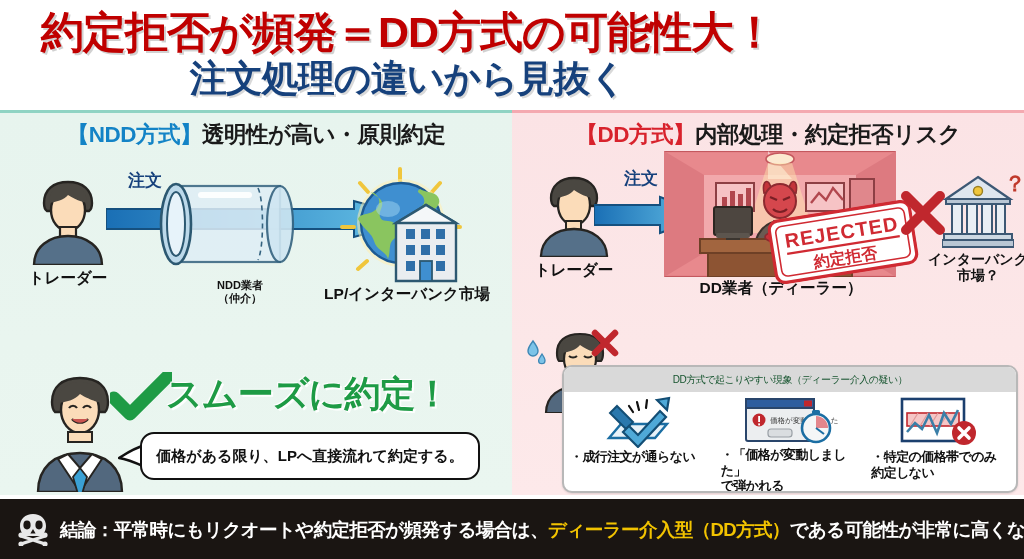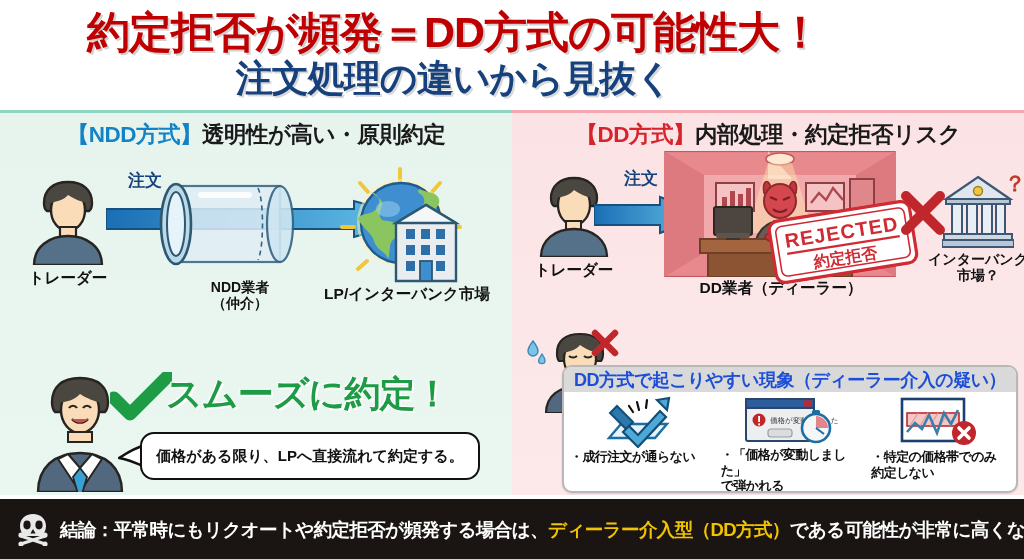--- a/index.html
+++ b/index.html
@@ -6,21 +6,21 @@
   body{
     width:1024px;height:559px;overflow:hidden;
     background:#ffffff;
     font-family:"Liberation Sans","DejaVu Sans",sans-serif;
     -webkit-font-smoothing:antialiased;
   }
   #root{position:relative;width:1024px;height:559px;}
 
   
   .title-area{position:absolute;left:0;top:0;width:816px;height:110px;background:#fff;
-    display:flex;flex-direction:column;align-items:center;justify-content:center;padding-left:46px;}
+    display:flex;flex-direction:column;align-items:center;justify-content:center;}
   .title-line1{
     font-size:43px;font-weight:bold;color:#c00000;letter-spacing:-1px;line-height:1.06;
     text-shadow:2px 2px 0 rgba(0,0,0,.18);
   }
   .title-line2{
     font-size:37px;font-weight:bold;color:#16417c;letter-spacing:-1px;line-height:1.12;margin-top:2px;
     text-shadow:2px 2px 0 rgba(0,0,0,.15);
   }
 
   
@@ -37,21 +37,21 @@
   .tag-dd{color:#d8222c;margin-top:40px;}
 
   
   .flow-l{position:absolute;top:48px;left:0;width:512px;height:160px;}
   .fig-trader{position:absolute;left:22px;top:12px;width:92px;height:92px;}
   .cap{position:absolute;text-align:center;font-weight:bold;color:#111;line-height:1.15;}
   .cap-trader-l{left:6px;top:108px;width:124px;font-size:15.5px;}
   .order-label-l{position:absolute;left:128px;top:8px;font-size:17px;font-weight:bold;color:#16417c;}
   .arrow-l{position:absolute;left:106px;top:38px;width:316px;height:40px;}
   .tube{position:absolute;left:158px;top:15px;width:140px;height:96px;}
-  .cap-ndd{left:180px;top:118px;width:120px;font-size:14px;}
+  .cap-ndd{left:180px;top:118px;width:120px;font-size:11px;}
   .globe{position:absolute;left:336px;top:4px;width:130px;height:120px;}
   .cap-lp{left:316px;top:124px;width:182px;font-size:15.5px;}
 
   
   .smooth-row{position:absolute;left:0;top:253px;width:512px;height:140px;}
   .fig-happy{position:absolute;left:28px;top:6px;width:104px;height:120px;}
   .check-big{position:absolute;left:110px;top:6px;width:62px;height:50px;}
   .smooth-text{position:absolute;left:166px;top:4px;font-size:36px;font-weight:bold;color:#1e9b45;
     letter-spacing:-1px;text-shadow:2px 2px 0 rgba(255,255,255,.9),-1px -1px 0 #fff;}
   .bubble{position:absolute;background:#fff;border:2.5px solid #111;border-radius:14px;
@@ -77,21 +77,21 @@
   .xmark-small{position:absolute;left:78px;top:168px;width:30px;height:28px;}
   .sweat{position:absolute;left:14px;top:178px;width:22px;height:28px;}
   .bubble-r{left:104px;top:208px;width:392px;height:38px;font-size:14.5px;border-radius:13px;}
   .bubble-tail-r{position:absolute;left:84px;top:214px;width:26px;height:24px;}
 
   
   .phen{position:absolute;left:50px;top:252px;width:452px;height:124px;
     background:#fff;border:2px solid #b8b8b8;border-radius:10px;overflow:hidden;
     box-shadow:0 1px 2px rgba(0,0,0,.12);}
   .phen-head{height:25px;background:#d9d9d9;display:flex;align-items:center;justify-content:center;
-    font-size:18px;font-weight:bold;color:#1d4ed8;letter-spacing:-0.5px;}
+    font-size:10px;font-weight:normal;color:#14532d;letter-spacing:-0.5px;}
   .phen-body{display:flex;height:99px;}
   .phen-cell{flex:1;position:relative;display:flex;flex-direction:column;align-items:center;
     padding-top:3px;box-sizing:border-box;}
   .phen-icon{height:54px;display:flex;align-items:center;justify-content:center;}
   .phen-label{font-size:13px;font-weight:bold;color:#111;text-align:left;line-height:1.2;
     width:100%;padding:0 6px;box-sizing:border-box;letter-spacing:-0.6px;}
 
   
   .footer{position:absolute;left:0;top:499px;width:1024px;height:60px;background:#1a1512;
     display:flex;align-items:center;padding-left:16px;box-sizing:border-box;}

